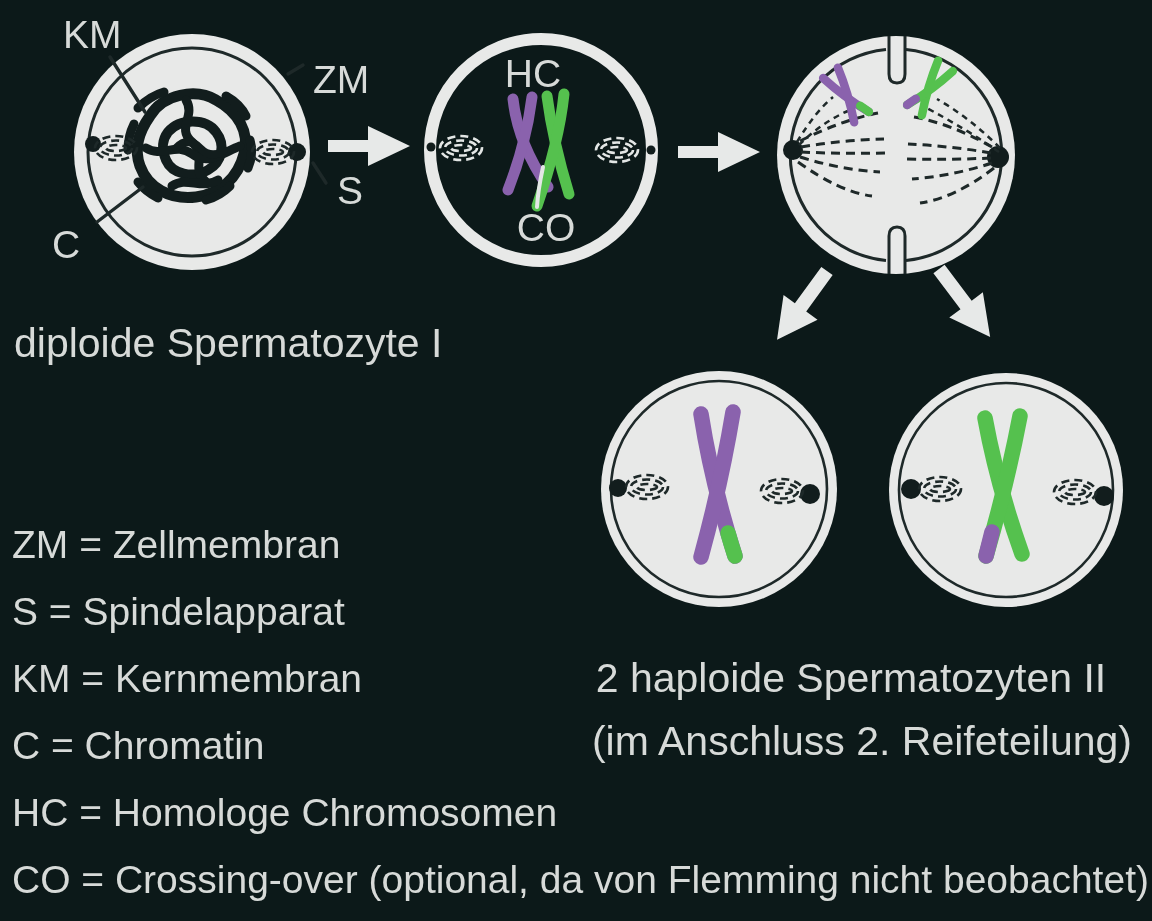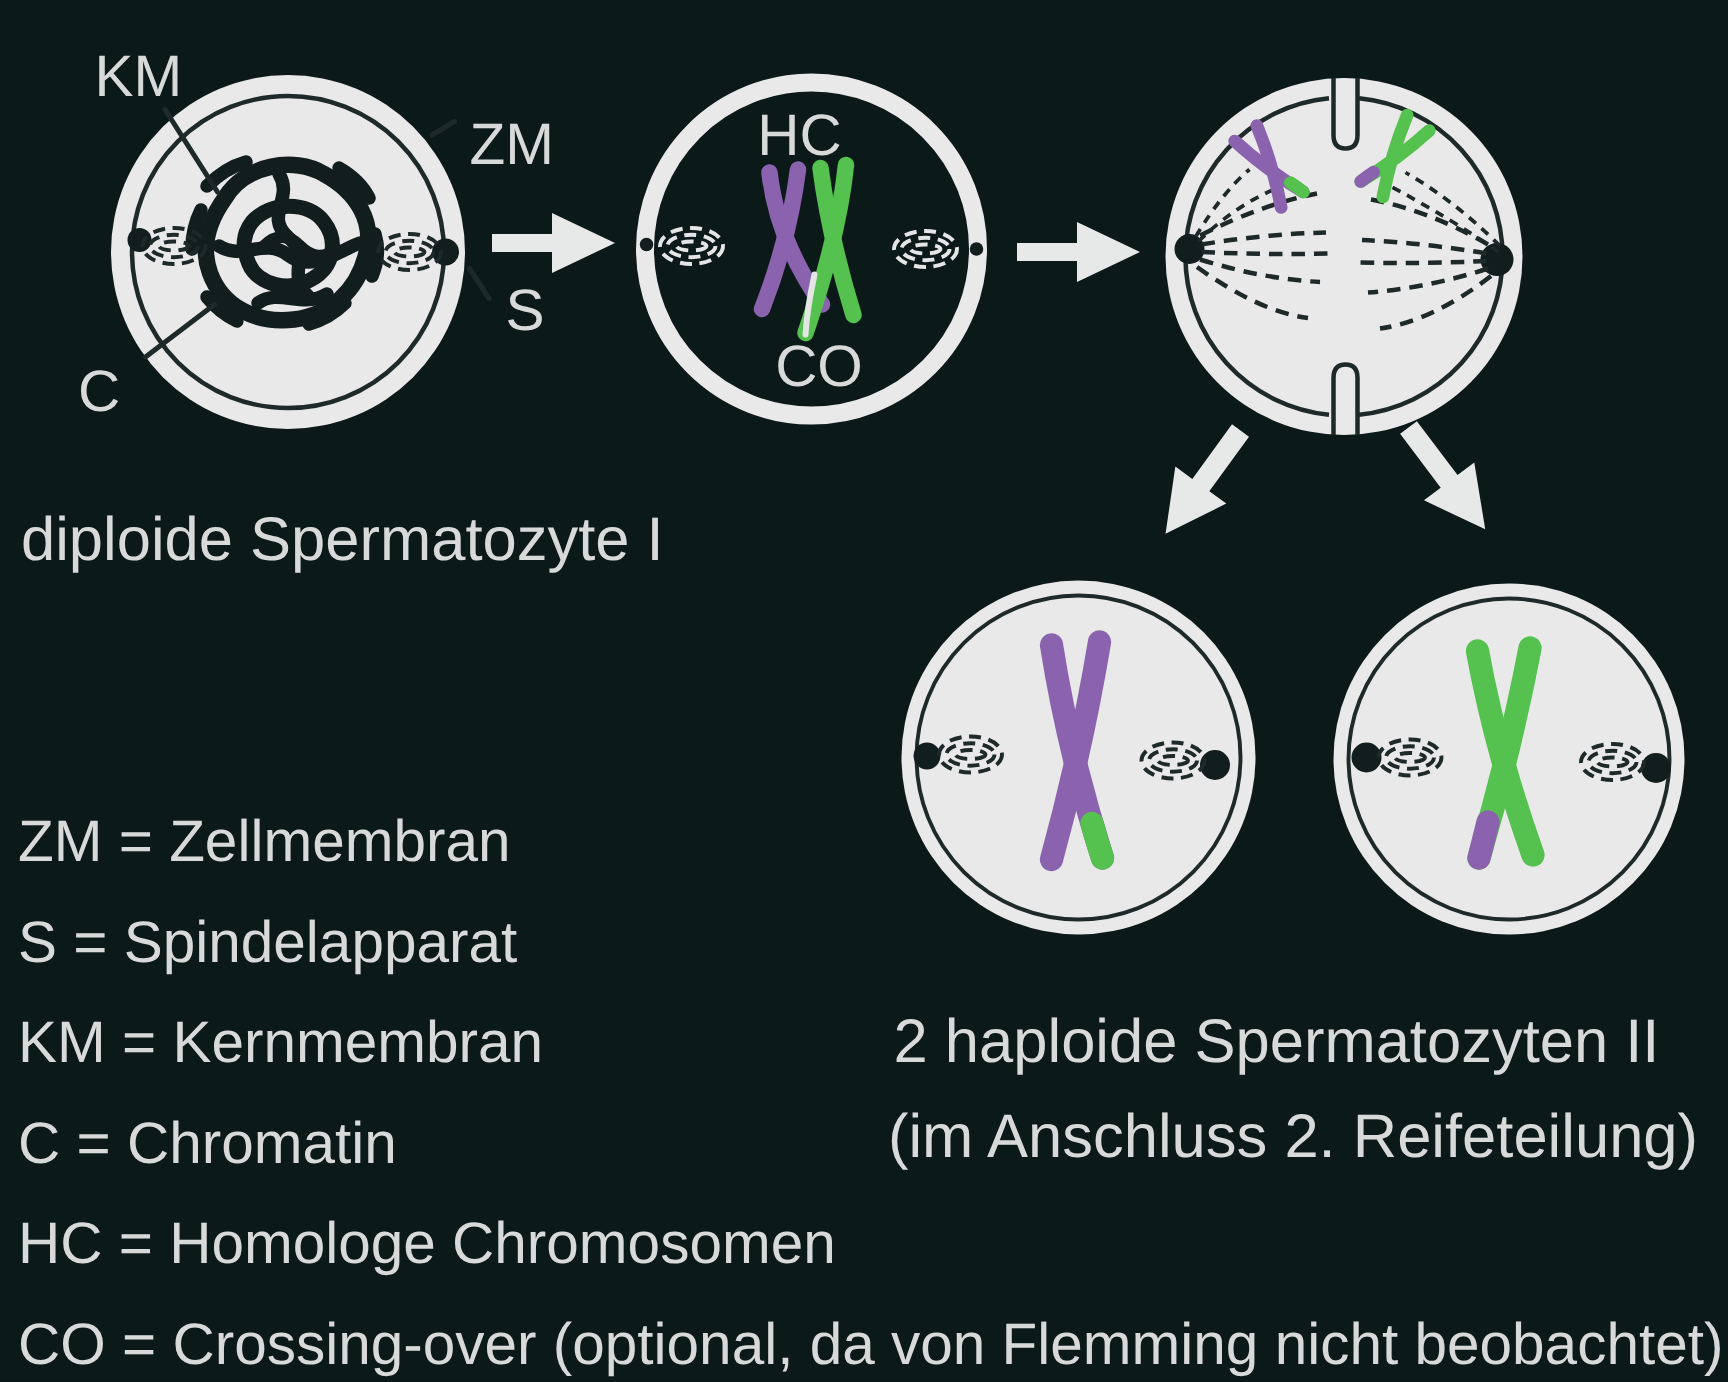--- a/index.html
+++ b/index.html
@@ -1,16 +1,16 @@
 <!DOCTYPE html>
 <html style="--background: #0c1919; --cell-fill: #e8e9e8; --line-dark: #1e2929; --dot-dark: #121d1d; --chromatin: #121d1d; --purple: #8a62ad; --green: #55c14e; --text-light: #d7dad8; --arrow-light: #e7e9e8; --dash-light: #e3e6e5;"><head>
 <meta charset="utf-8">
 <style>
   html,body{margin:0;padding:0;background:var(--background,#0c1919);}
-  .stage{position:relative;width:1152px;height:902px;overflow:hidden;background:var(--background,#0c1919);margin-top:16px;}
+  .stage{position:relative;width:1152px;height:902px;overflow:hidden;background:var(--background,#0c1919);}
   svg{display:block;}
   .disc{fill:var(--cell-fill);}
   .ringcell{fill:none;stroke:var(--cell-fill);stroke-width:12;}
   .inner{fill:none;stroke:var(--line-dark);stroke-width:3;}
   .inner-thin{fill:none;stroke:var(--line-dark);stroke-width:2.6;}
   .dashD{fill:none;stroke:var(--line-dark);stroke-width:2.6;stroke-dasharray:8 5;}
   .dashL{fill:none;stroke:var(--dash-light);stroke-width:2.6;stroke-dasharray:8 5;}
   .fiber{fill:none;stroke:var(--line-dark);stroke-width:3;stroke-dasharray:9 6;}
   .fiber2{fill:none;stroke:var(--line-dark);stroke-width:2.5;stroke-dasharray:6 5;}
   .dot{fill:var(--dot-dark);}

